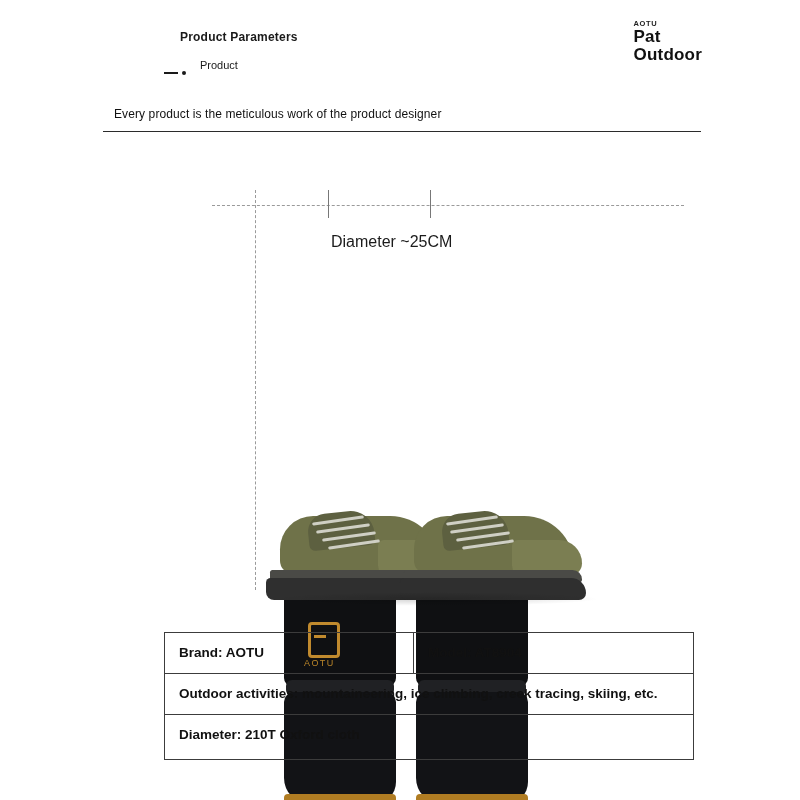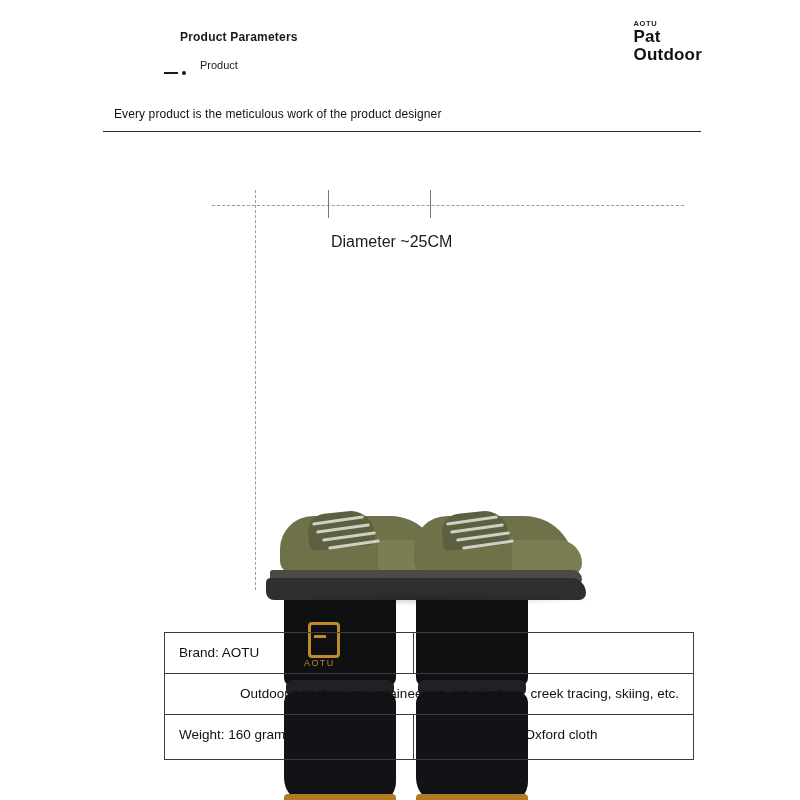--- a/index.html
+++ b/index.html
@@ -347,20 +347,21 @@
 
   
   .spec-table {
     position: absolute;
     left: 164px;
     top: 632px;
     width: 530px;
     border: 1px solid #3c3c3c;
     border-bottom: none;
     box-sizing: border-box;
+    font-weight: bold;
   }
   .spec-row {
     display: flex;
     border-bottom: 1px solid #3c3c3c;
   }
   .spec-cell {
     padding: 11px 14px;
     font-size: 13.5px;
     color: #111;
     line-height: 1.35;
@@ -368,21 +369,20 @@
   }
   .spec-cell.left {
     width: 250px;
     border-right: 1px solid #3c3c3c;
   }
   .spec-cell.right {
     width: 280px;
   }
   .spec-cell.full {
     width: 530px;
-    text-align: right;
   }
   .spec-row.last .spec-cell {
     padding-bottom: 14px;
   }
 </style>
 </head>
 <body>
 
 <div class="header">
   <div class="header-title">Product Parameters</div>
@@ -470,16 +470,15 @@
 
 <div class="spec-table">
   <div class="spec-row">
     <div class="spec-cell left">Brand: AOTU</div>
     <div class="spec-cell right">Model: AT8904</div>
   </div>
   <div class="spec-row">
     <div class="spec-cell full">Outdoor activities: mountaineering, ice climbing, creek tracing, skiing, etc.</div>
   </div>
   <div class="spec-row last">
-    <div class="spec-cell left">Weight: 160 grams</div>
     <div class="spec-cell right">Diameter: 210T Oxford cloth</div>
   </div>
 </div>
 
 </body></html>

